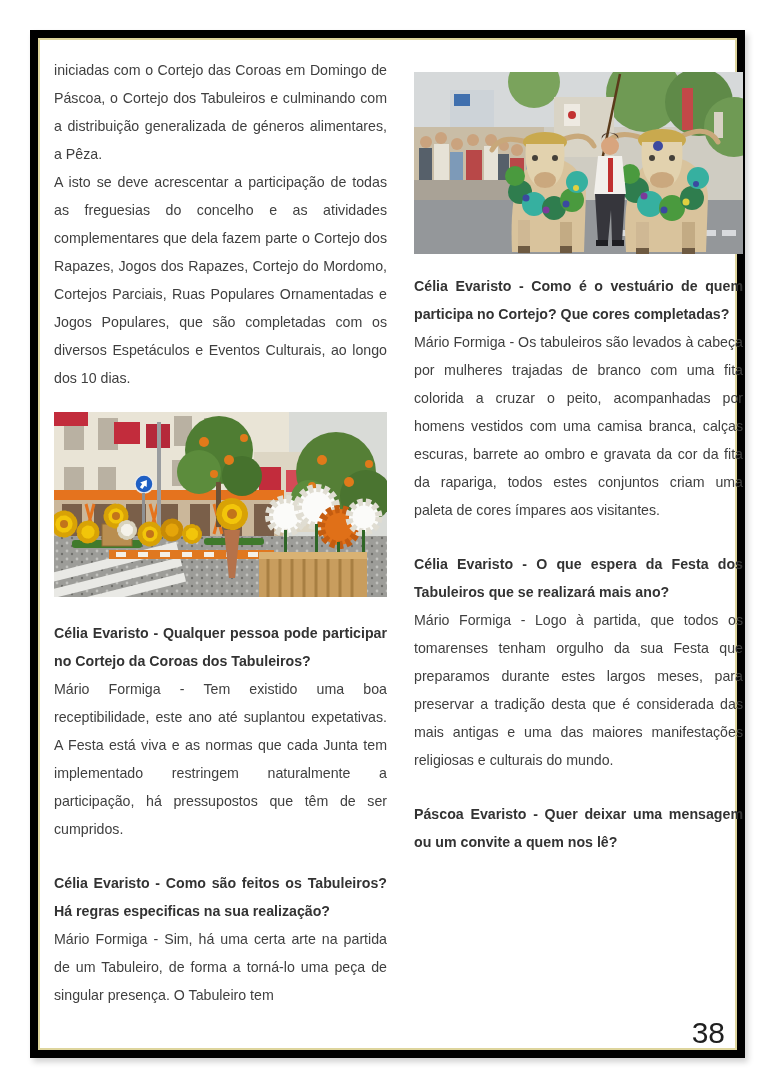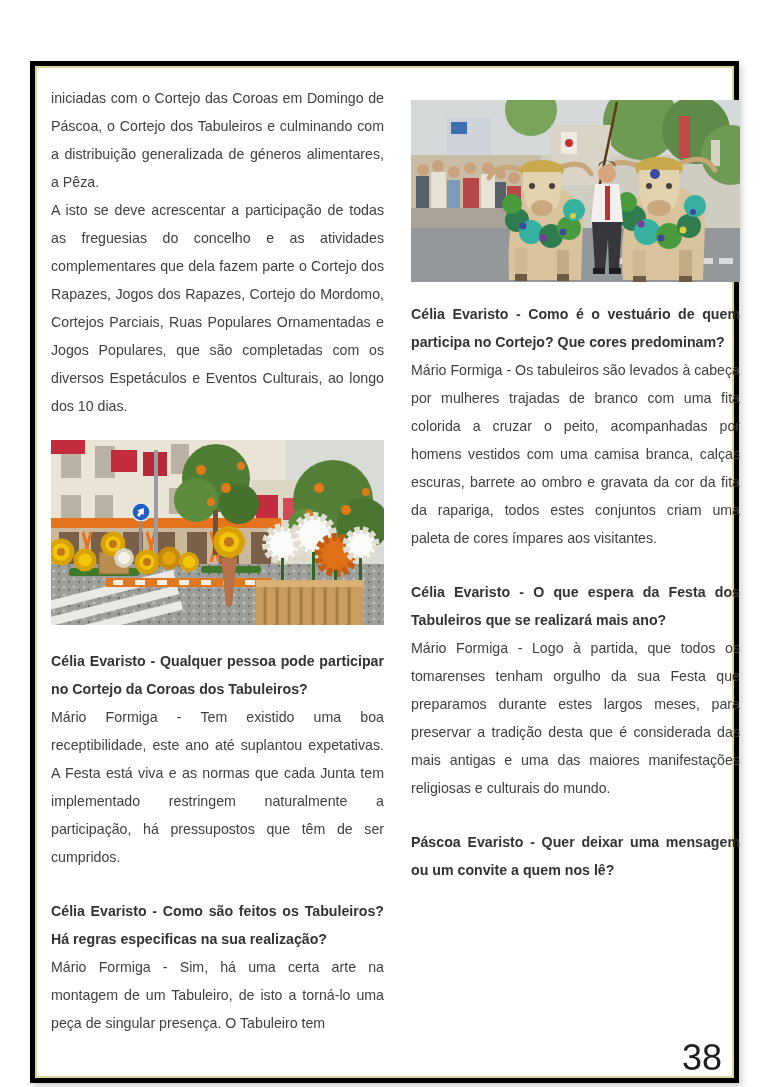--- a/index.html
+++ b/index.html
@@ -1,37 +1,36 @@
 <!DOCTYPE html>
 <html><head>
 <meta charset="utf-8">
 <style>
   html,body{margin:0;padding:0;background:#ffffff;width:768px;height:1087px;overflow:hidden;}
   body{font-family:"Liberation Sans",sans-serif;color:#3f3f3f;}
   .frame{
     position:absolute;left:30px;top:30px;width:699px;height:1012px;
-    border:5px solid #000000;
+    border:8px solid #000000;
     box-shadow: inset 0 0 0 2px #ded59d, 3px 4px 6px rgba(0,0,0,0.18);
     background:#ffffff;
-    margin-top:31px;
   }
   .content{
     position:absolute;left:6px;top:6px;right:6px;bottom:6px;
     padding:12px 8px 6px 10px;
     display:grid;grid-template-columns:333px 329px;column-gap:27px;
   }
   .col{min-width:0;}
   p{margin:0;text-align:justify;font-size:14.2px;line-height:28px;}
   p.q{font-weight:bold;color:#333333;margin-top:26px;}
   p.q.first{margin-top:0;}
   figure{margin:20px 0 22px 0;padding:0;line-height:0;}
   figure svg{display:block;}
   .pagenum{
     position:absolute;right:12px;bottom:2px;
-    font-size:36px;color:#1f1f1f;line-height:1;
+    font-size:30px;color:#1f1f1f;line-height:1;
   }
 </style>
 </head>
 <body>
 
 <div class="frame">
   <div class="content">
 
     <div class="col">
       <p>iniciadas com o Cortejo das Coroas em Domingo de Páscoa, o Cortejo dos Tabuleiros e culminando com a distribuição generalizada de géneros alimentares, a Pêza.</p>
@@ -182,21 +181,21 @@
               <line x1="286" y1="147" x2="286" y2="185"></line>
                 <line x1="298" y1="147" x2="298" y2="185"></line>
             </g>
           </g>
         </svg>
       </figure>
 
       <p class="q first">Célia Evaristo - Qualquer pessoa pode participar no Cortejo da Coroas dos Tabuleiros?</p>
       <p>Mário Formiga - Tem existido uma boa receptibilidade, este ano até suplantou expetativas. A Festa está viva e as normas que cada Junta tem implementado restringem naturalmente a participação, há pressupostos que têm de ser cumpridos.</p>
       <p class="q">Célia Evaristo - Como são feitos os Tabuleiros? Há regras especificas na sua realização?</p>
-      <p>Mário Formiga - Sim, há uma certa arte na montagem de um Tabuleiro, de isto a torná-lo uma peça de singular presença. O Tabuleiro tem</p>
+      <p>Mário Formiga - Sim, há uma certa arte na partida de um Tabuleiro, de forma a torná-lo uma peça de singular presença. O Tabuleiro tem</p>
     </div>
 
     <div class="col">
 
       <figure style="margin:16px 0 18px 0;">
         <svg width="329" height="182" viewBox="0 0 329 182" xmlns="http://www.w3.org/2000/svg">
 
           <rect x="0" y="0" width="329" height="182" fill="#cfccc2"></rect>
           <rect x="0" y="0" width="329" height="55" fill="#d6d9da"></rect>
 
@@ -319,21 +318,21 @@
             <path d="M187 70 a9 9 0 0 1 18 0 l-1 -6 a9 6 0 0 0 -16 0 Z" fill="#4a382c"></path>
             <path d="M184 84 L208 84 L212 122 L180 122 Z" fill="#f2f0ec"></path>
             <rect x="194" y="86" width="5" height="34" fill="#c03030"></rect>
             <path d="M181 122 L211 122 L208 170 L198 170 L197 138 L194 170 L184 170 Z" fill="#36363c"></path>
             <rect x="182" y="168" width="12" height="6" fill="#1e1e22"></rect>
             <rect x="198" y="168" width="12" height="6" fill="#1e1e22"></rect>
           </g>
         </svg>
       </figure>
 
-      <p class="q first">Célia Evaristo - Como é o vestuário de quem participa no Cortejo? Que cores predominam?</p>
+      <p class="q first">Célia Evaristo - Como é o vestuário de quem participa no Cortejo? Que cores completadas?</p>
       <p>Mário Formiga - Os tabuleiros são levados à cabeça por mulheres trajadas de branco com uma fita colorida a cruzar o peito, acompanhadas por homens vestidos com uma camisa branca, calças escuras, barrete ao ombro e gravata da cor da fita da rapariga, todos estes conjuntos criam uma paleta de cores ímpares aos visitantes.</p>
       <p class="q">Célia Evaristo - O que espera da Festa dos Tabuleiros que se realizará mais ano?</p>
       <p>Mário Formiga - Logo à partida, que todos os tomarenses tenham orgulho da sua Festa que preparamos durante estes largos meses, para preservar a tradição desta que é considerada das mais antigas e uma das maiores manifestações religiosas e culturais do mundo.</p>
       <p class="q">Páscoa Evaristo - Quer deixar uma mensagem ou um convite a quem nos lê?</p>
     </div>
 
   </div>
 
   <div class="pagenum">38</div>
 </div>

